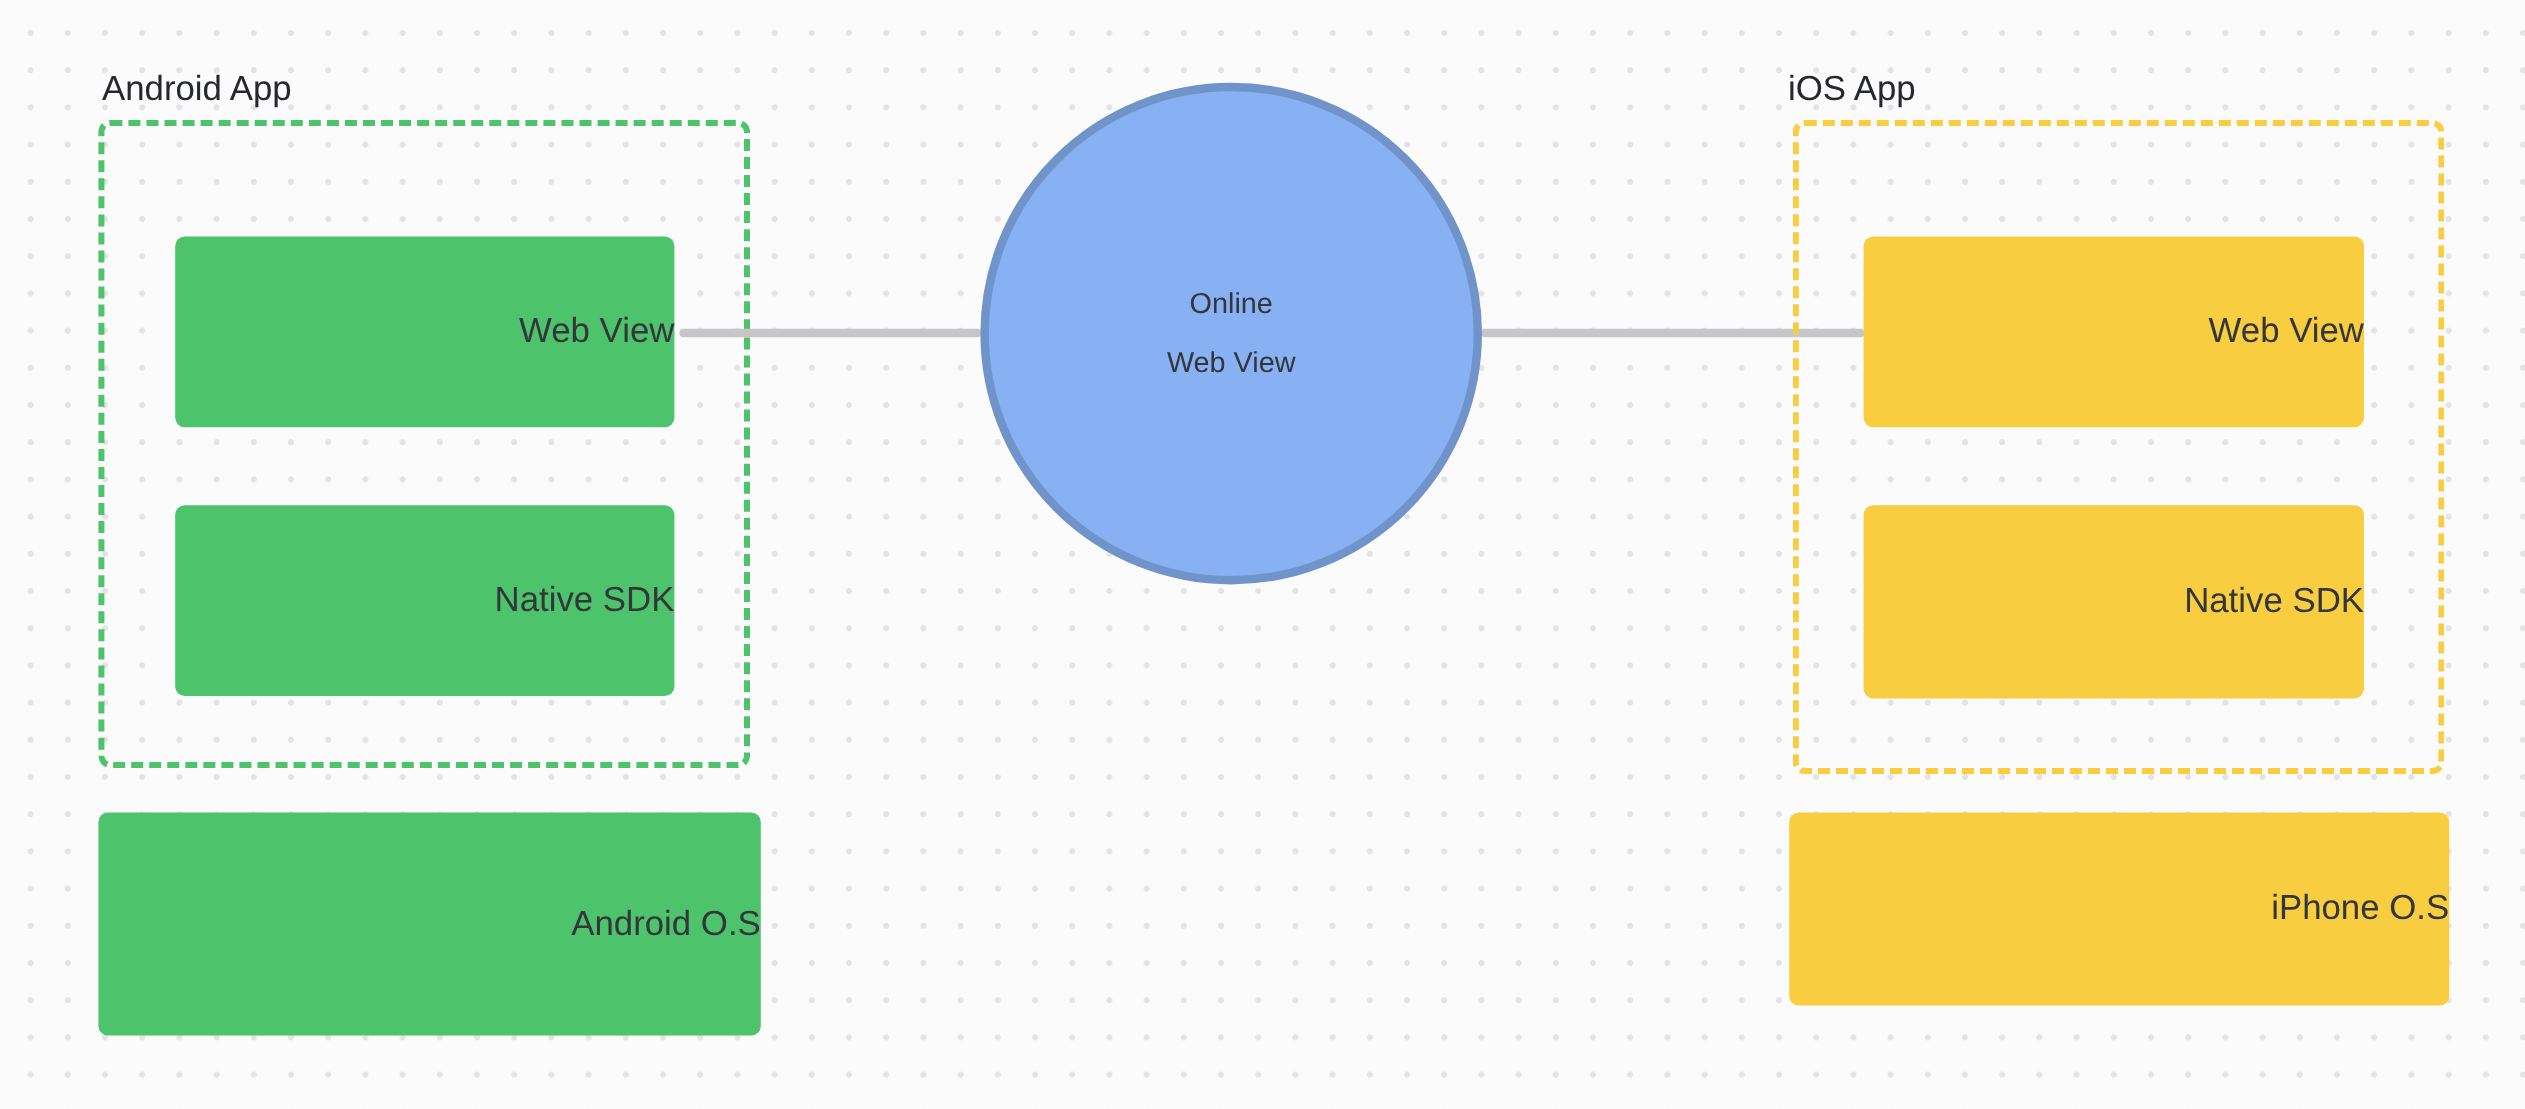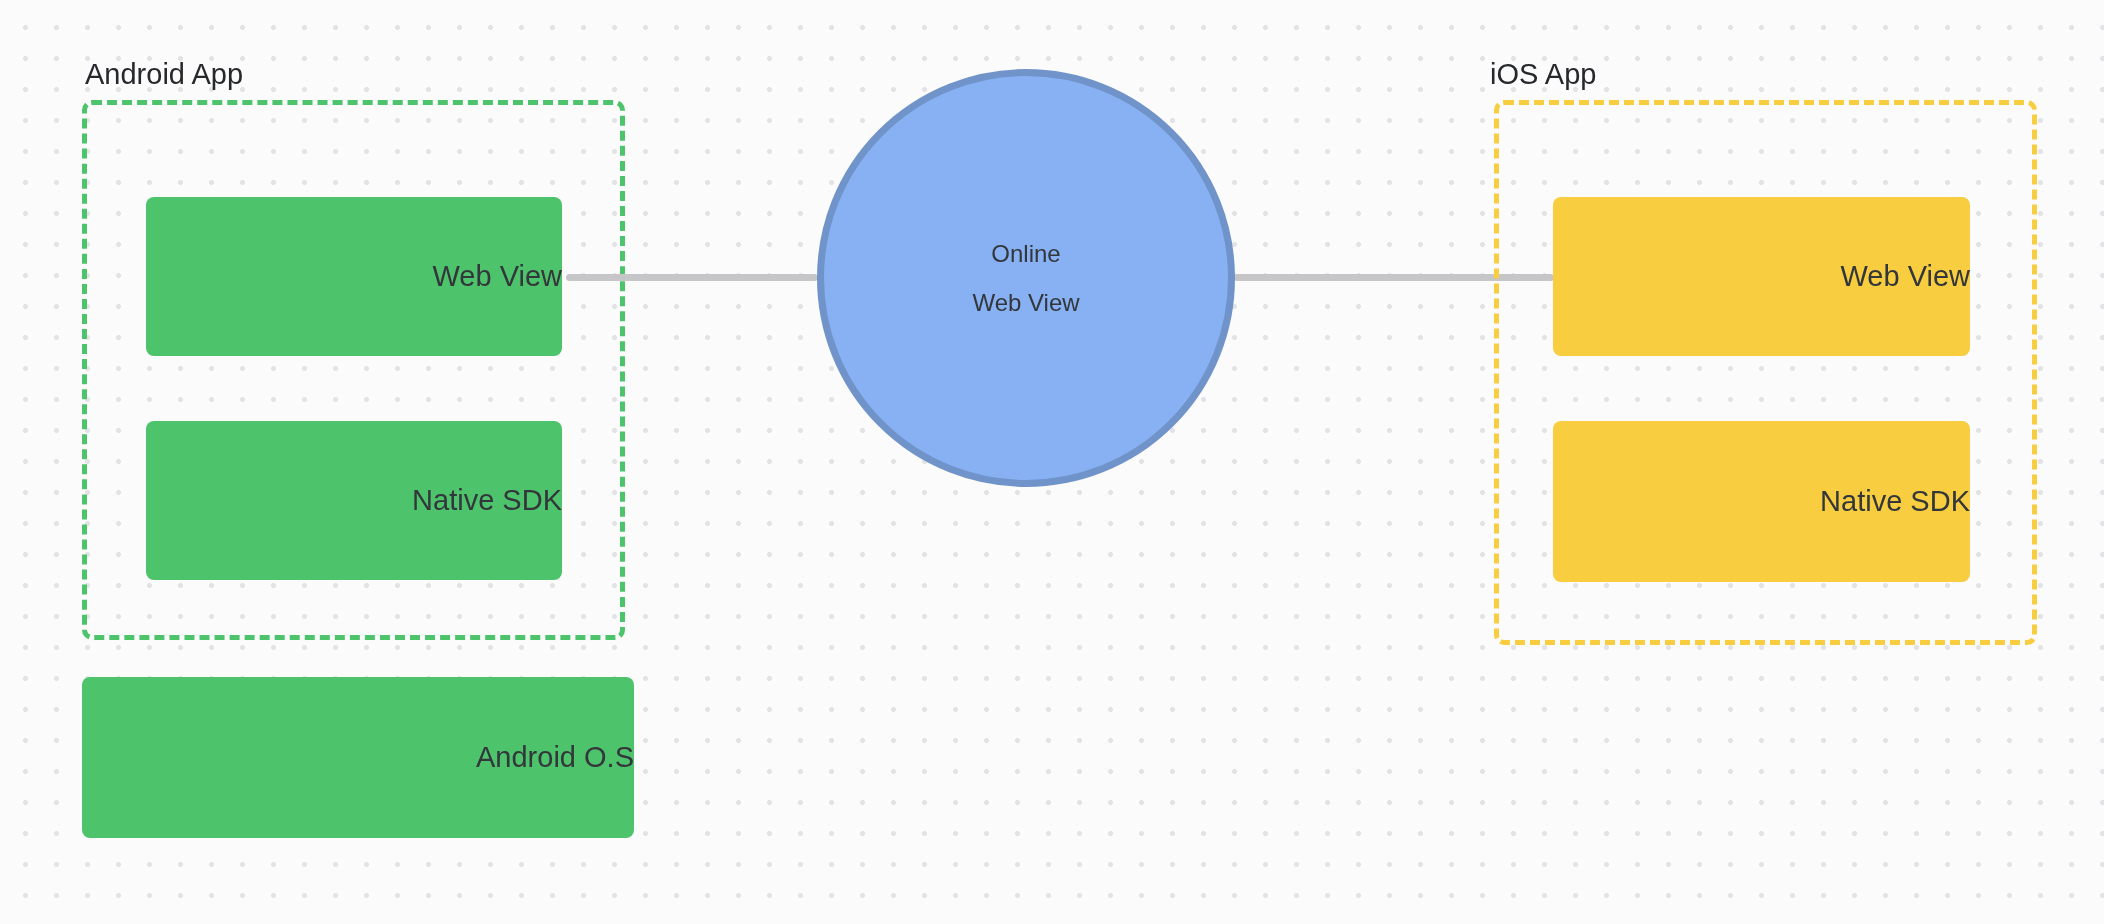--- a/index.html
+++ b/index.html
@@ -75,21 +75,21 @@
     position: absolute;
     height: 7px;
     border-radius: 4px;
     background: var(--connector-gray, #C6C6C8);
   }
   
   .android-label   { left: 85px;  top: 58px; }
   .android-frame   { left: 82px;  top: 100px; width: 533px; height: 530px; }
   .android-webview { left: 146px; top: 197px; width: 416px; height: 159px; }
   .android-sdk     { left: 146px; top: 421px; width: 416px; height: 159px; }
-  .android-os      { left: 82px;  top: 677px; width: 552px; height: 161px; }
+  .android-os      { left: 82px;  top: 677px; width: 552px; height: 186px; }
   
   .ios-label   { left: 1490px; top: 58px; }
   .ios-frame   { left: 1494px; top: 100px; width: 533px; height: 535px; }
   .ios-webview { left: 1553px; top: 197px; width: 417px; height: 159px; }
   .ios-sdk     { left: 1553px; top: 421px; width: 417px; height: 161px; }
   .ios-os      { left: 1491px; top: 677px; width: 550px; height: 161px; }
   
   .connector-left  { left: 566px;  top: 274px; width: 252px; }
   .connector-right { left: 1234px; top: 274px; width: 320px; }
 </style>
@@ -128,14 +128,17 @@
   <div class="group-frame frame-yellow ios-frame"></div>
 
   <div class="node node-yellow ios-webview">
     <span>Web View</span>
   </div>
 
   <div class="node node-yellow ios-sdk">
     <span>Native SDK</span>
   </div>
 
+  <div class="node node-yellow ios-os">
+    <span>iPhone O.S</span>
+  </div>
 
 </div>
 
 </body></html>

